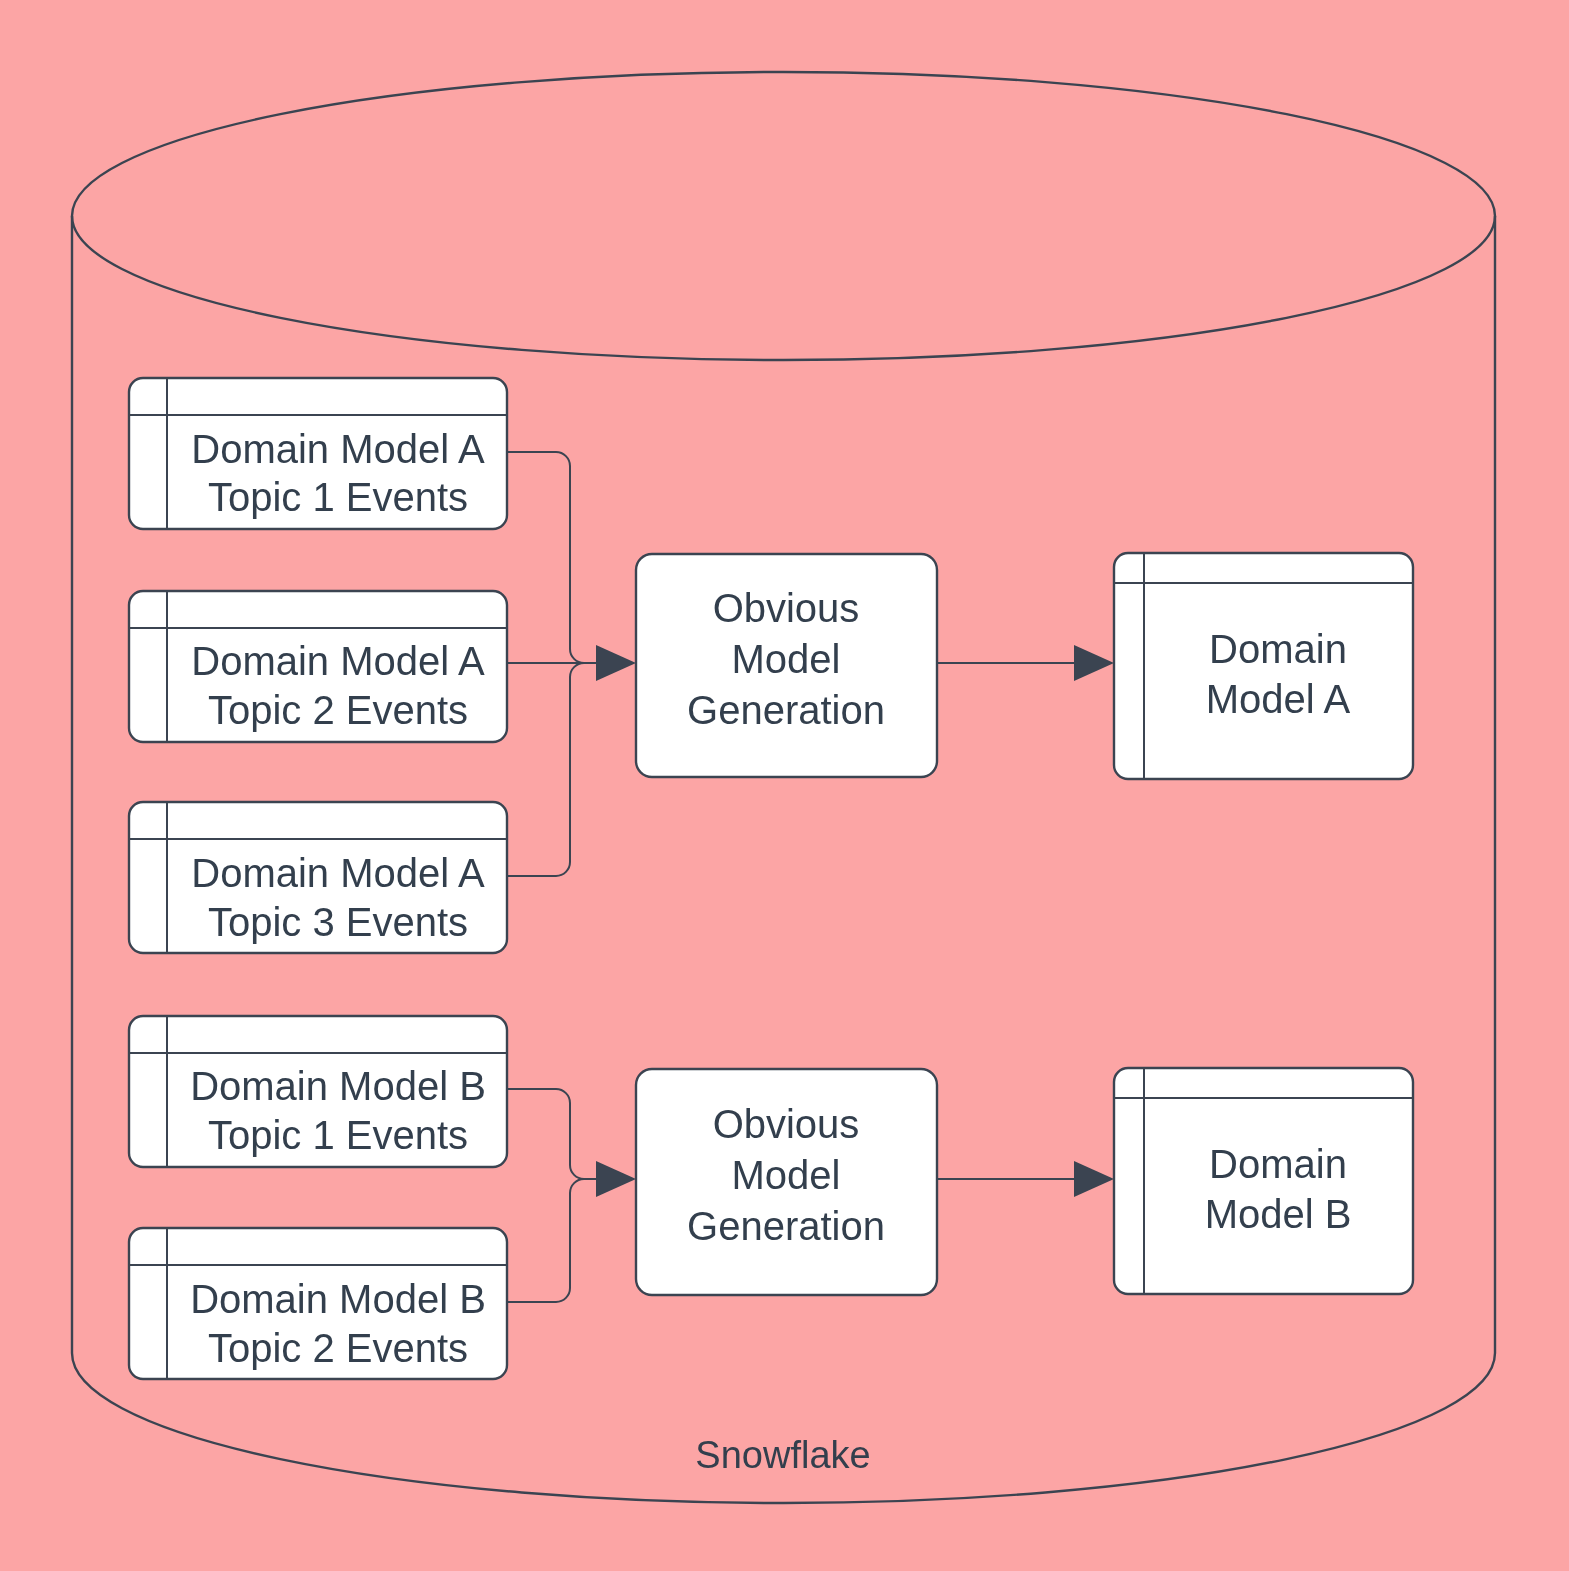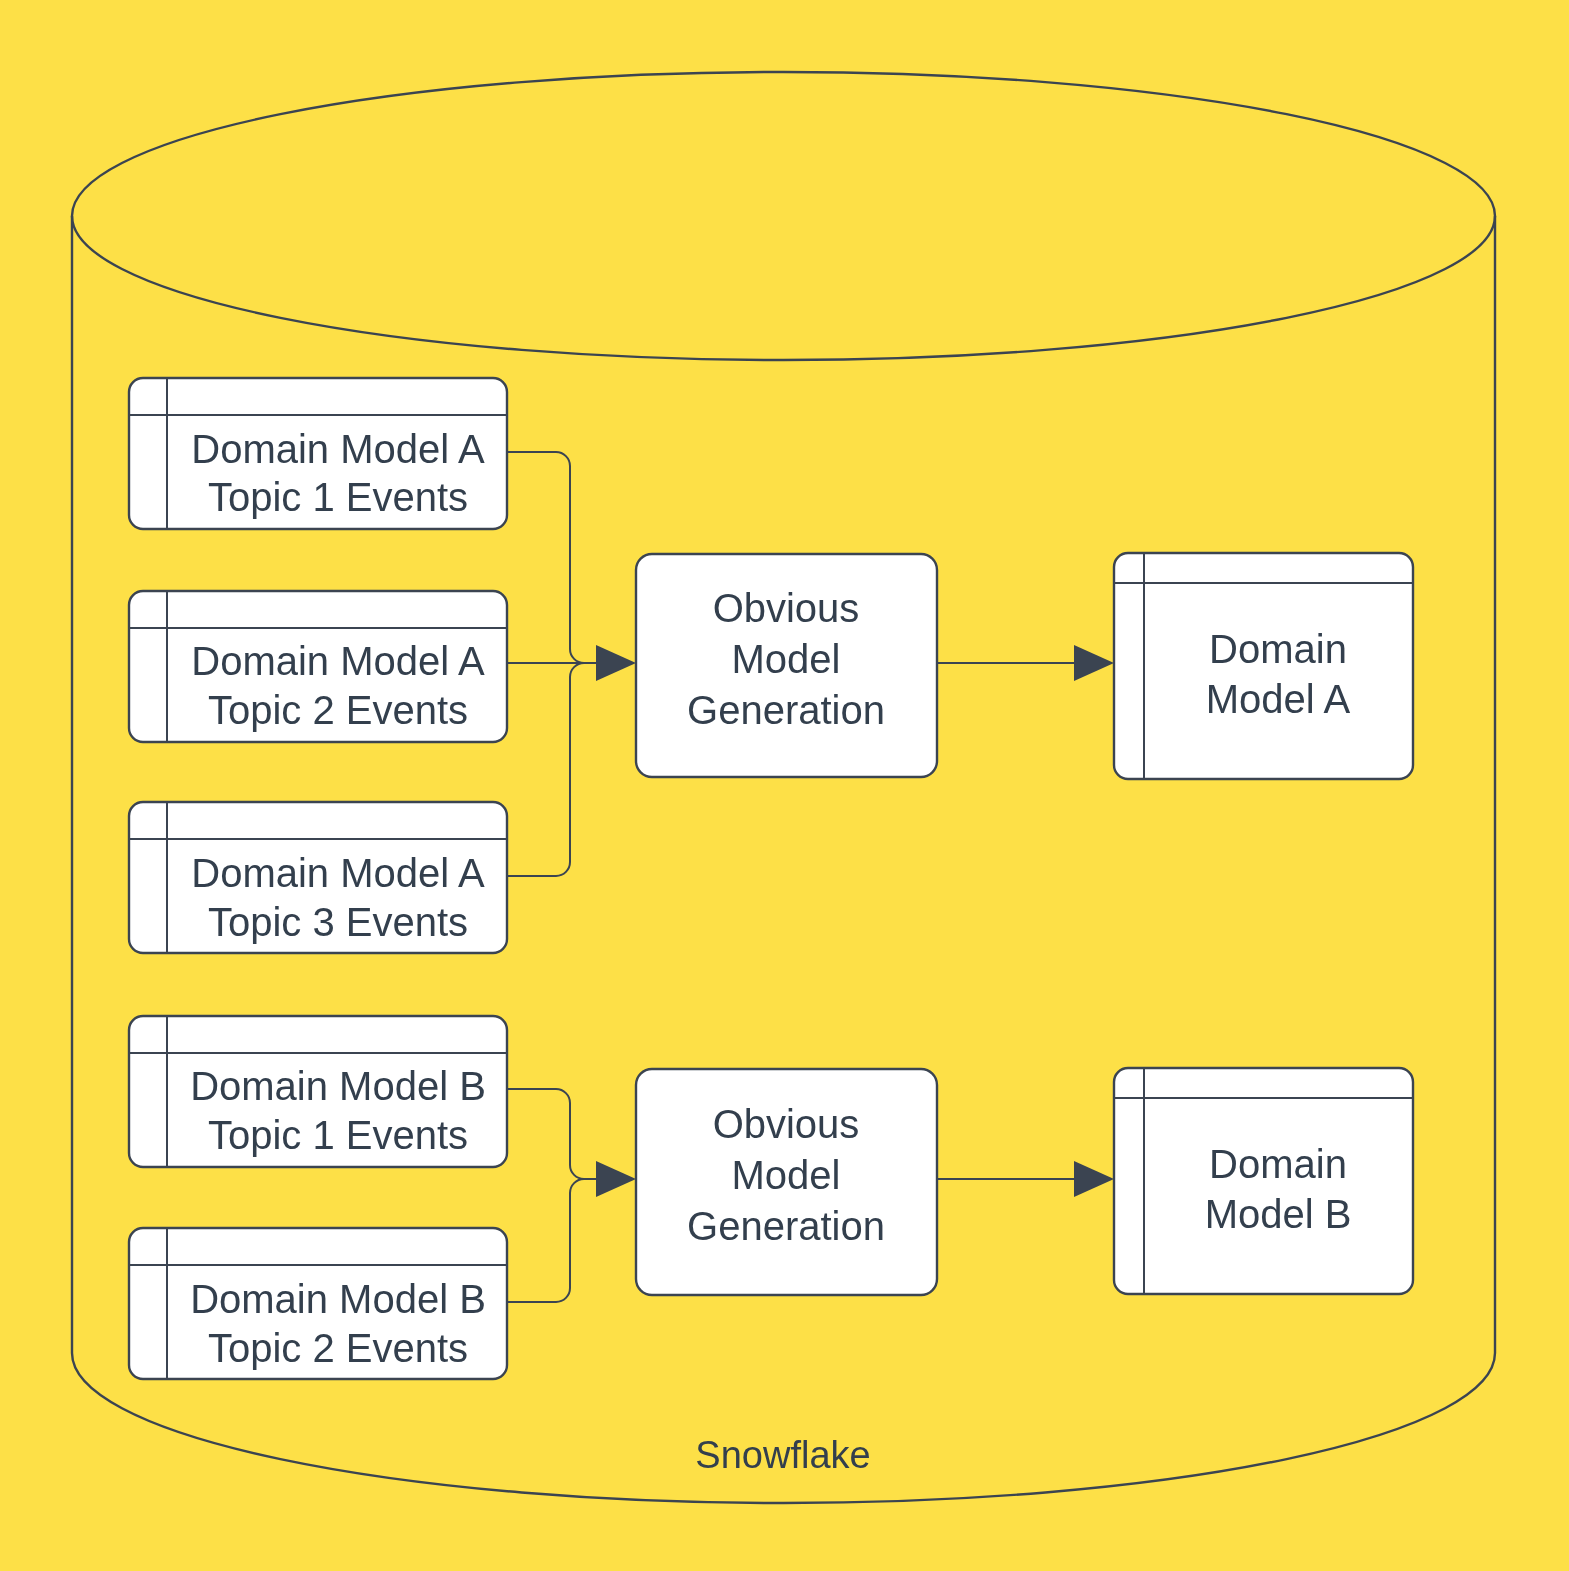--- a/index.html
+++ b/index.html
@@ -4,21 +4,21 @@
 <style>
   html, body {
     margin: 0;
     padding: 0;
     background: #ffffff;
   }
   #canvas {
     position: relative;
     width: 1569px;
     height: 1571px;
-    background: #fde047;
+    background: #fca5a5;
     font-family: "Liberation Sans", sans-serif;
     overflow: hidden;
   }
   svg.diagram {
     position: absolute;
     top: 0;
     left: 0;
     width: 1569px;
     height: 1571px;
   }

